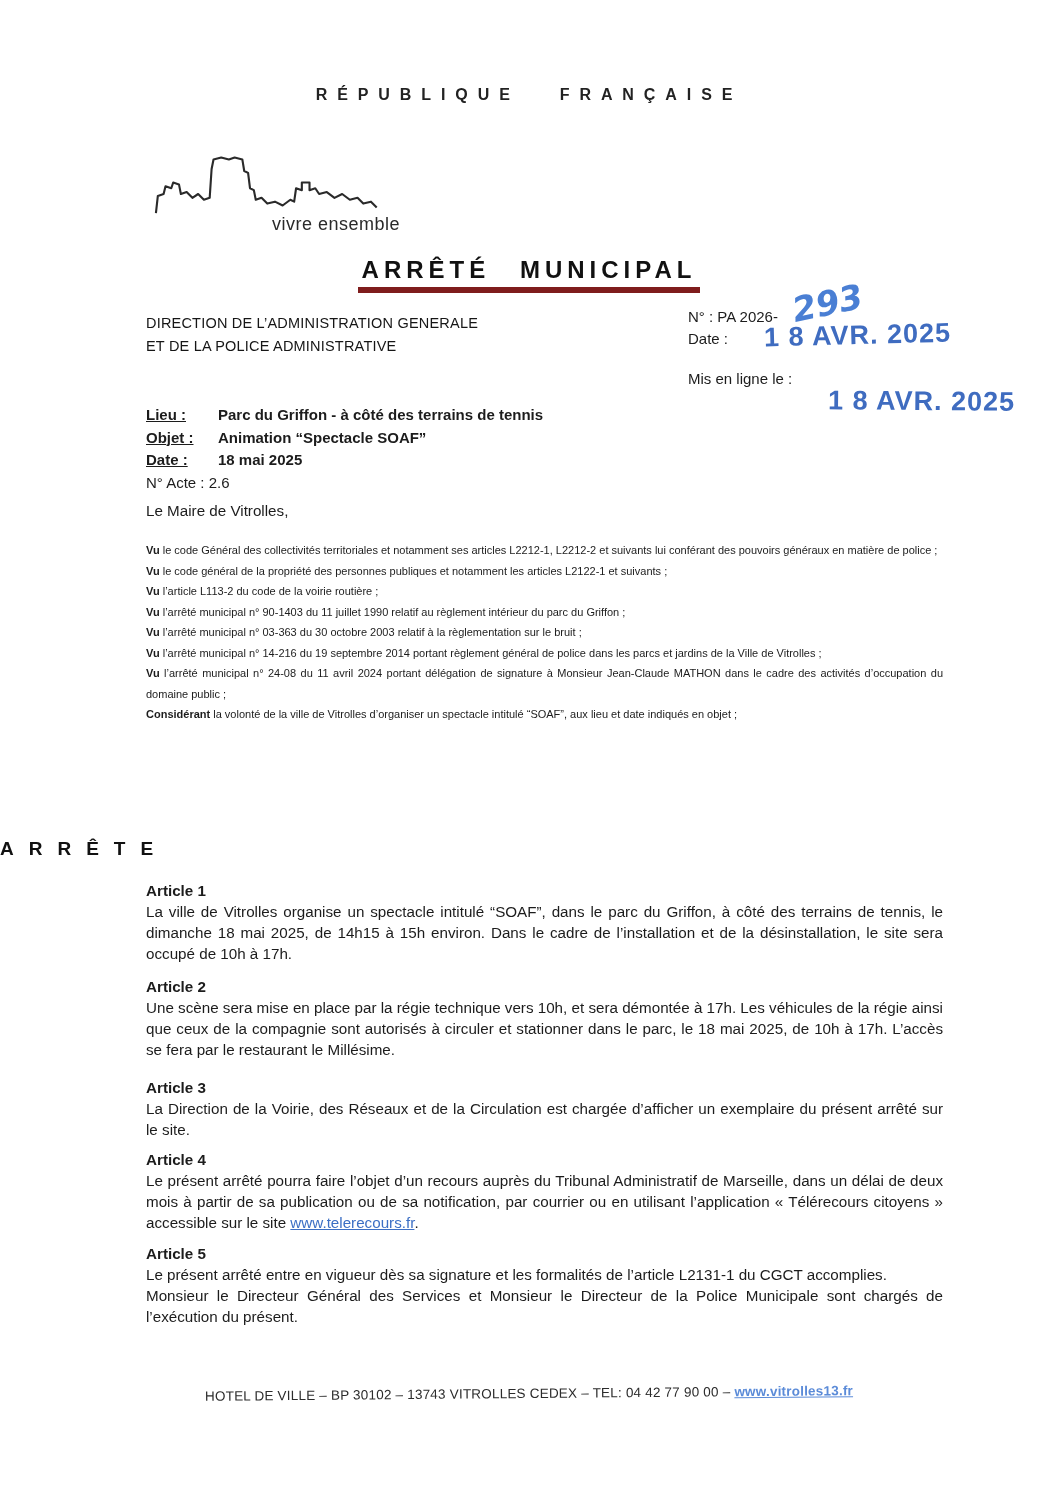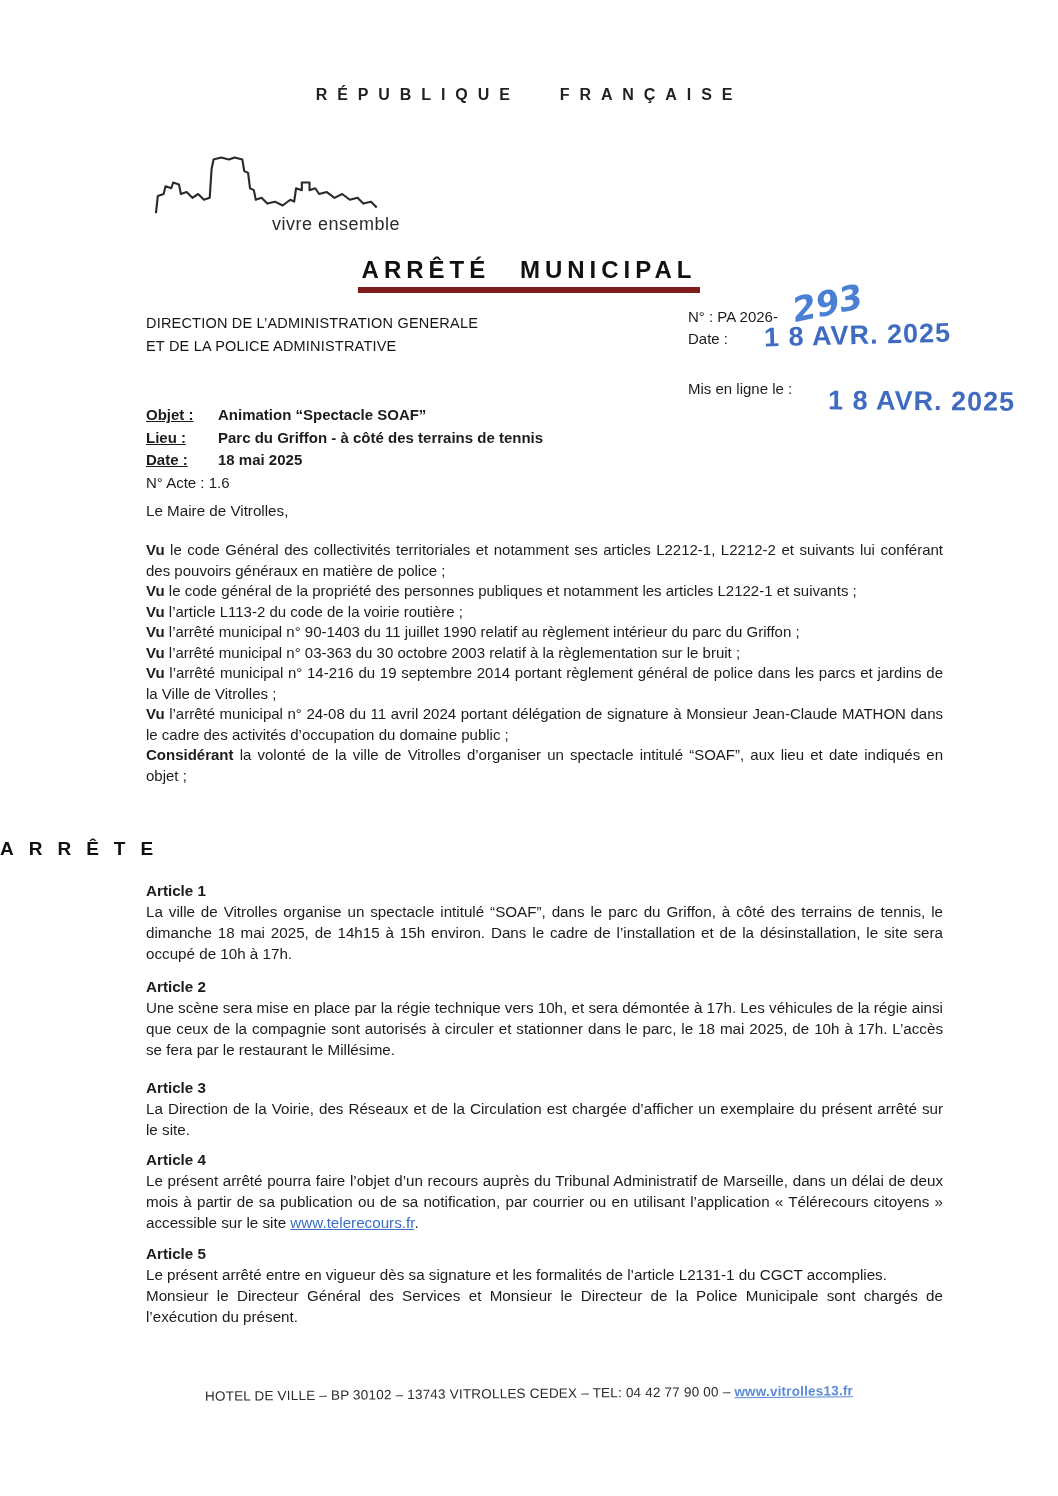--- a/index.html
+++ b/index.html
@@ -53,34 +53,34 @@
     font-size:34px;font-style:italic;font-weight:bold;
     transform:rotate(-12deg);
     font-family:"DejaVu Sans",sans-serif;
   }
   .stamp{
     font-weight:bold;letter-spacing:1px;
     font-family:"Liberation Sans",sans-serif;
     white-space:nowrap;
   }
   .stamp1{position:absolute;left:76px;top:-4px;font-size:27px;transform:rotate(-1.5deg);}
-  .online-label{margin-top:28px;}
+  .online-label{margin-top:18px;}
   .stamp2{position:absolute;left:140px;top:84px;font-size:27px;transform:rotate(0.5deg);}
 
   
   .subject{top:404px;left:146px;font-size:15px;line-height:22.5px;}
   .subj-row{display:flex;}
   .subj-label{width:72px;font-weight:bold;text-decoration:underline;flex:0 0 auto;}
   .subj-value{font-weight:bold;}
   .acte{font-weight:normal;}
 
   .salutation{top:502px;left:146px;font-size:15.2px;}
 
   
-  .recitals{top:540px;left:146px;width:797px;font-size:15px;line-height:20.5px;}
+  .recitals{top:540px;left:146px;width:797px;font-size:11px;line-height:20.5px;}
   .recitals b{font-weight:bold;}
 
   .arrete-heading{
     top:838px;left:0;width:100%;text-align:left;
     font-size:19px;font-weight:bold;color:#111;
     letter-spacing:15px;
   }
 
   
   .article{left:146px;width:797px;font-size:15.2px;line-height:21px;}
@@ -125,32 +125,32 @@
   <div class="meta-line">
     <span>Date :</span>
     <span class="stamp stamp1" style="color:#3f6cc0">1 8 AVR. 2025</span>
   </div>
   <div class="online-label">Mis en ligne le :</div>
   <span class="stamp stamp2" style="color:#3f6cc0">1 8 AVR. 2025</span>
 </div>
 
 <div class="abs subject">
   <div class="subj-row">
+    <span class="subj-label">Lieu :</span>
+    <span class="subj-value">Parc du Griffon - à côté des terrains de tennis</span>
+  </div>
+  <div class="subj-row">
     <span class="subj-label">Objet :</span>
     <span class="subj-value">Animation “Spectacle SOAF”</span>
-  </div>
-  <div class="subj-row">
-    <span class="subj-label">Lieu :</span>
-    <span class="subj-value">Parc du Griffon - à côté des terrains de tennis</span>
   </div>
   <div class="subj-row">
     <span class="subj-label">Date :</span>
     <span class="subj-value">18 mai 2025</span>
   </div>
-  <div class="acte">N° Acte : 1.6</div>
+  <div class="acte">N° Acte : 2.6</div>
 </div>
 
 <div class="abs salutation">Le Maire de Vitrolles,</div>
 
 <div class="abs recitals">
   <p class="just"><b>Vu</b><span> le code Général des collectivités territoriales et notamment ses articles L2212-1, L2212-2 et suivants lui conférant des pouvoirs généraux en matière de police ;</span></p>
   <p class="just"><b>Vu</b><span> le code général de la propriété des personnes publiques et notamment les articles L2122-1 et suivants ;</span></p>
   <p class="just"><b>Vu</b><span> l’article L113-2 du code de la voirie routière ;</span></p>
   <p class="just"><b>Vu</b><span> l’arrêté municipal n° 90-1403 du 11 juillet 1990 relatif au règlement intérieur du parc du Griffon ;</span></p>
   <p class="just"><b>Vu</b><span> l’arrêté municipal n° 03-363 du 30 octobre 2003 relatif à la règlementation sur le bruit ;</span></p>

